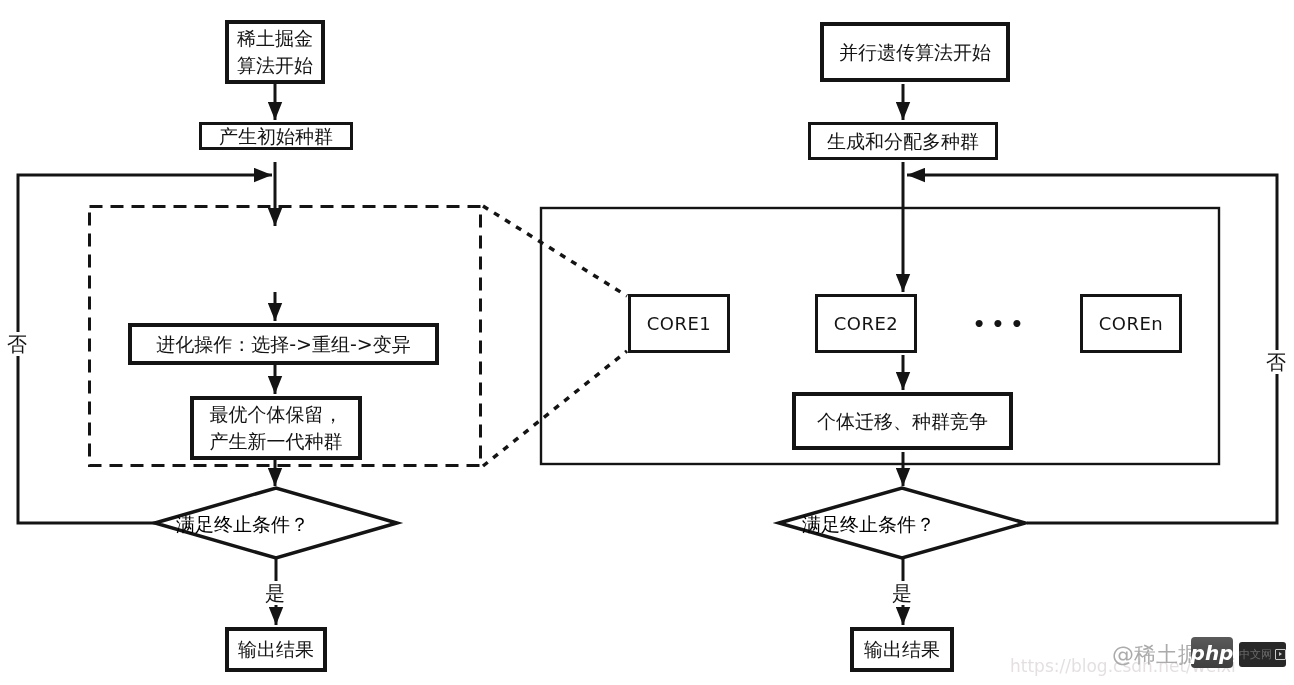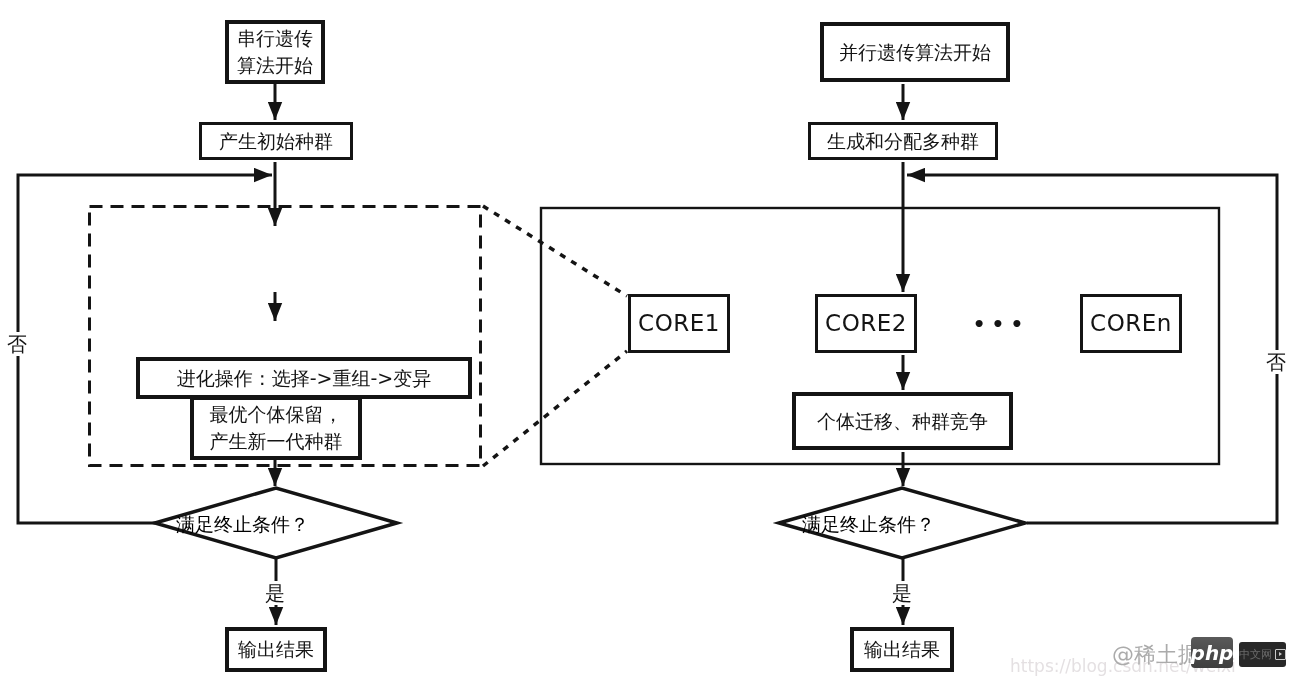--- a/index.html
+++ b/index.html
@@ -7,21 +7,21 @@
     position:relative;width:1294px;height:685px;background:#ffffff;overflow:hidden;
     font-family:"DejaVu Sans","Liberation Sans",sans-serif;color:#141414;
   }
   #wires{position:absolute;left:0;top:0;z-index:2;}
   .node{
     position:absolute;z-index:3;background:#ffffff;border:3px solid #141414;
     box-sizing:border-box;display:flex;flex-direction:column;align-items:center;
     justify-content:center;text-align:center;font-size:19px;line-height:1.4;color:#141414;
   }
   .node.heavy{border-width:4px;}
-  .core{font-size:23px;letter-spacing:.5px;}
+  .core{font-size:18px;letter-spacing:.5px;}
   .diamond-label{
     position:absolute;z-index:3;width:200px;font-size:19px;color:#000000;
   }
   .flow-label{
     position:absolute;z-index:3;background:#ffffff;font-size:20px;color:#141414;
     padding:2px 1px;line-height:1;
   }
   .ellipsis{
     position:absolute;z-index:3;font-size:20px;font-weight:bold;letter-spacing:6px;
     color:#141414;text-align:center;
@@ -83,30 +83,30 @@
       <line x1="903" y1="452" x2="903" y2="486" marker-end="url(#ah)"></line>
       <line x1="903" y1="558" x2="903" y2="625" marker-end="url(#ah)"></line>
       <polyline points="1027,523 1277,523 1277,175 907,175" marker-end="url(#ah)"></polyline>
     </g>
 
     <polygon points="155,523 276,488 397,523 276,558" fill="#ffffff" stroke="#141414" stroke-width="3.5"></polygon>
     <polygon points="779,523 902,488 1025,523 902,558" fill="#ffffff" stroke="#141414" stroke-width="3.5"></polygon>
   </svg>
 
   <div class="node heavy" style="left:225px;top:20px;width:100px;height:64px;">
-    <span>串行遗传</span>
+    <span>稀土掘金</span>
     <span>算法开始</span>
   </div>
 
-  <div class="node" style="left:199px;top:122px;width:154px;height:38px;">
+  <div class="node" style="left:199px;top:122px;width:154px;height:28px;">
     <span>产生初始种群</span>
   </div>
 
 
-  <div class="node heavy" style="left:136px;top:323px;width:336px;height:42px;margin-top:34px;">
+  <div class="node heavy" style="left:128px;top:323px;width:311px;height:42px;">
     <span>进化操作：选择-&gt;重组-&gt;变异</span>
   </div>
 
   <div class="node heavy" style="left:190px;top:396px;width:172px;height:64px;">
     <span>最优个体保留，</span>
     <span>产生新一代种群</span>
   </div>
 
   <div class="diamond-label" style="left:176px;top:512px;">满足终止条件？</div>
 

